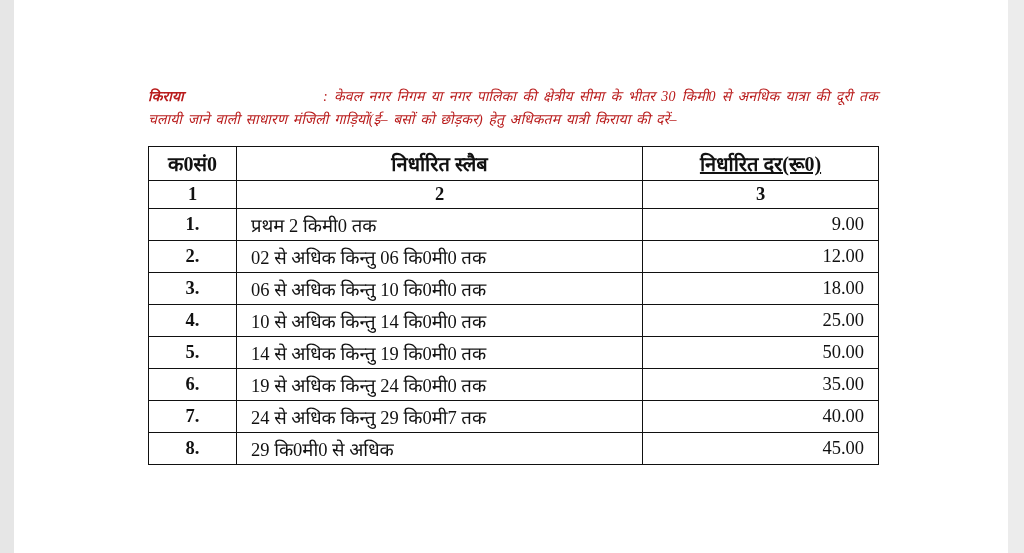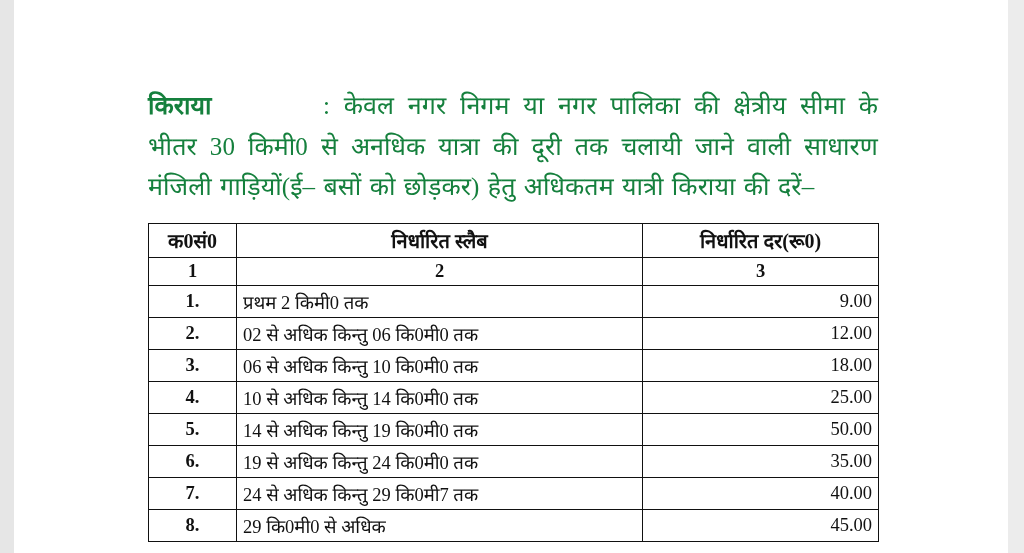--- a/index.html
+++ b/index.html
@@ -32,55 +32,56 @@
     width: 16px; height: 553px;
     background: #ececec;
   }
   .content {
     position: absolute;
     left: 148px;
     top: 86px;
     width: 730px;
   }
   .para {
-    font-size: 25px;
+    font-size: 14px;
     line-height: 1.62;
-    color: #15803d;
+    color: #b91c1c;
     text-align: justify;
     letter-spacing: 0.1px;
     word-spacing: 2px;
+    font-style: italic;
   }
   .para .label {
     font-weight: bold;
     display: inline-block;
     min-width: 175px;
   }
   table.rates {
     margin-top: 15px;
     border-collapse: collapse;
     width: 730px;
     table-layout: fixed;
   }
   table.rates td, table.rates th {
     border: 1.6px solid #111;
     color: #111;
     font-size: 18.5px;
-    padding: 3px 6px;
+    padding: 3px 14px;
     height: 27px;
     box-sizing: border-box;
   }
   table.rates th {
     font-weight: bold;
     text-align: center;
     font-size: 20px;
     height: 34px;
   }
   .col-sn { width: 88px; text-align: center; }
   .col-slab { width: 406px; }
-  .col-rate { width: 236px; text-align: center; }
+  .col-rate { width: 236px; text-align: center; text-decoration: underline; }
   .numrow td {
     text-align: center;
     font-weight: bold;
     font-size: 19px;
   }
   td.sn {
     text-align: center;
     font-weight: bold;
   }
   td.slab-center { text-align: left; }

